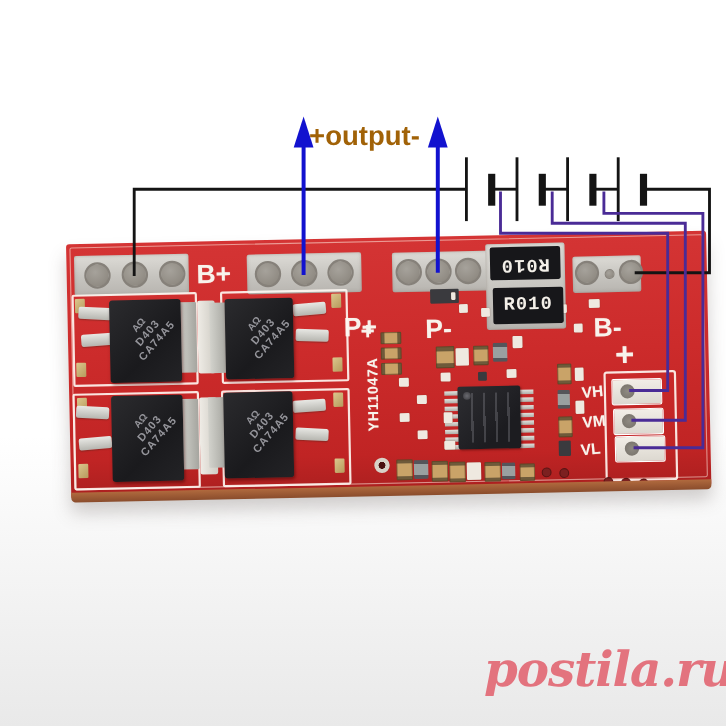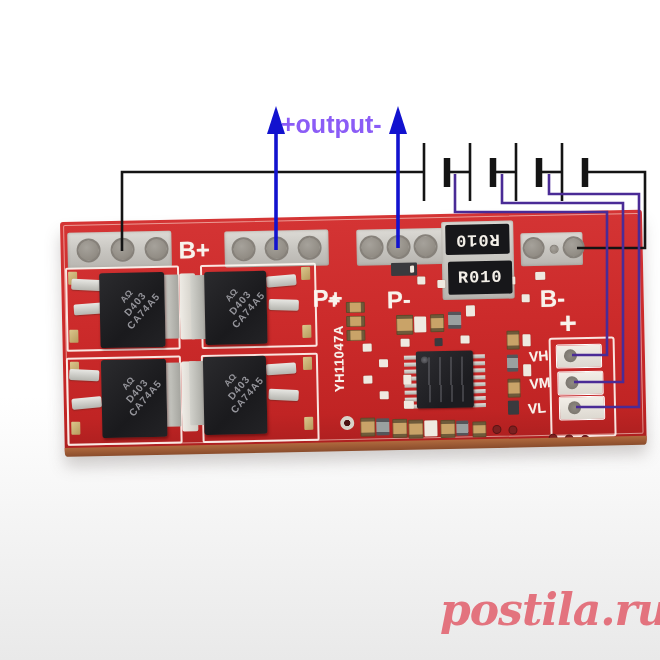--- a/index.html
+++ b/index.html
@@ -325,15 +325,15 @@
   </g>
 
   <g>
     <line x1="276" y1="250" x2="276" y2="128" stroke="#1212cf" stroke-width="3.6"></line>
     <polygon points="267,134 276,106 285,134" fill="#1212cf"></polygon>
     <line x1="398" y1="248" x2="398" y2="128" stroke="#1212cf" stroke-width="3.6"></line>
     <polygon points="389,134 398,106 407,134" fill="#1212cf"></polygon>
   </g>
 </svg>
 
-<div id="output-label" style="color: #8b5cf6;">+output-</div>
+<div id="output-label" style="color: #a16207;">+output-</div>
 
 <div id="watermark" style="color: rgb(227, 115, 126);">postila.ru</div>
 
 </body></html>

